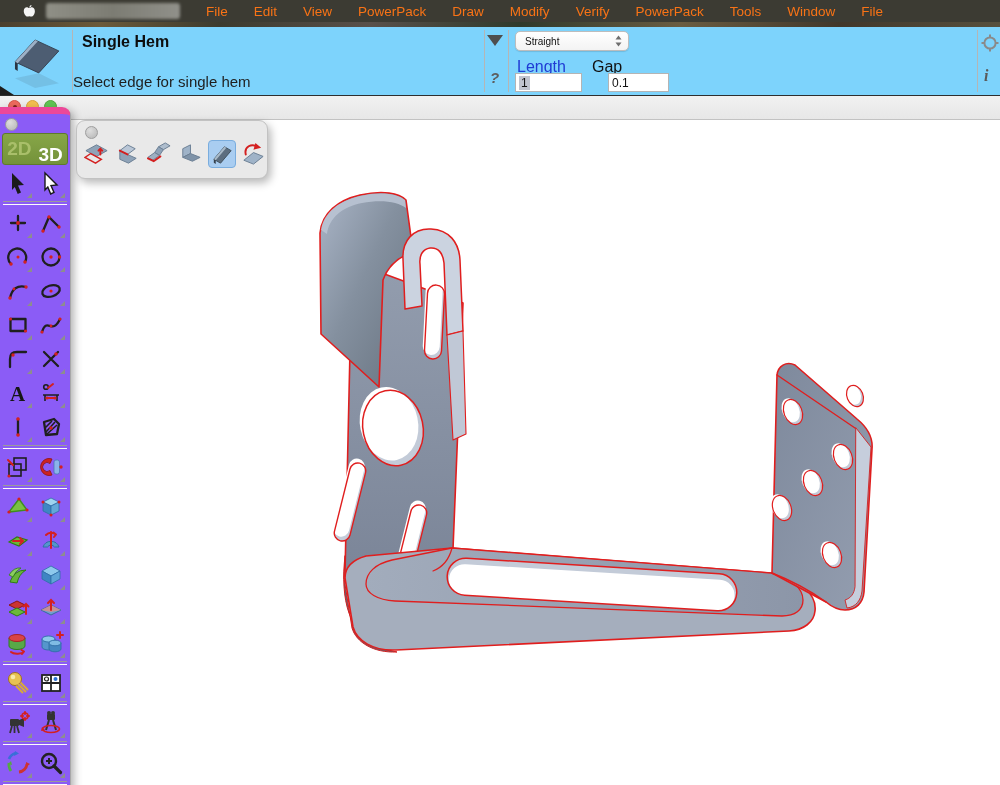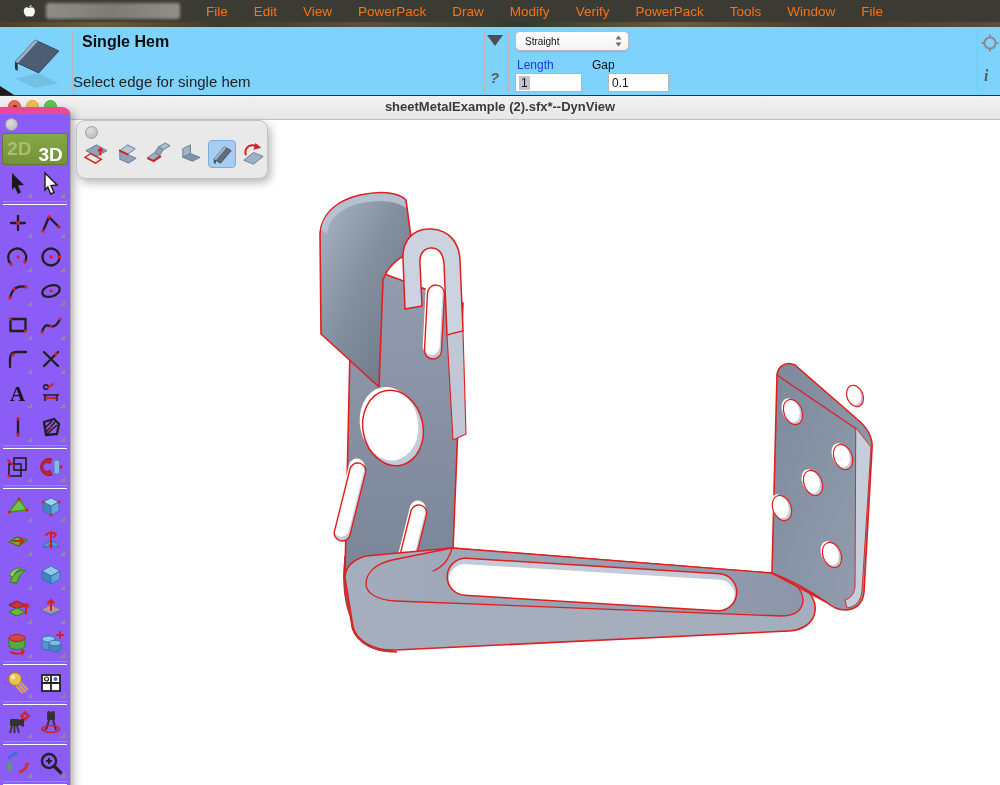--- a/index.html
+++ b/index.html
@@ -26,21 +26,21 @@
   #collapse-btn{left:487px;top:8px;width:18px;height:14px;cursor:default;}
   #collapse-btn .tri{width:0;height:0;border-left:8px solid transparent;border-right:8px solid transparent;
     border-top:11px solid #4e4e4e;}
   #help-btn{left:490px;top:42px;font-size:15px;font-weight:bold;color:#5d5d5d;font-style:italic;}
   
   #hemtype{left:515px;top:4px;width:112px;height:18px;background:linear-gradient(#ffffff,#f3f3f3);
     border:1px solid #bdbdbd;border-radius:5px;display:flex;align-items:center;
     font-size:10px;color:#111;box-shadow:0 1px 1px rgba(0,0,0,.12);}
   #hemtype .val{margin-left:9px;flex:1;}
   #hemtype .chev{margin-right:6px;}
-  .flabel{top:31px;font-size:12px;}
+  .flabel{top:31px;font-size:16px;}
   #len-label{left:517px;color:#1f3bd4;}
   #gap-label{left:592px;color:#111;}
   .ffield{top:46px;height:17px;background:#fff;border:1px solid #b4b4b4;font-size:12px;
     color:#111;display:flex;align-items:center;padding-left:3px;}
   #len-field{left:515px;width:62px;}
   #gap-field{left:608px;width:56px;}
   #len-field .selhl{background:#c0c4cf;padding:0 2px;}
   #target-btn{left:980px;top:6px;width:20px;height:20px;}
   #info-btn{left:984px;top:40px;font-style:italic;font-family:"Liberation Serif",serif;
     font-weight:bold;font-size:16px;color:#5a5a5a;}
@@ -164,21 +164,20 @@
   <div id="info-btn" class="abs">i</div>
 </div>
 <div id="blackwedge" class="abs"></div>
 
 <div id="titlebar" class="abs">
   <div id="tl-close" class="tl">
       <div class="dot"></div>
     </div>
   <div id="tl-min" class="tl"></div>
   <div id="tl-max" class="tl"></div>
-  <div id="doc-title" class="abs">sheetMetalExample (2).sfx*--DynView</div>
 </div>
 
 <div id="canvas" class="abs"></div>
 <svg id="model" class="abs" width="930" height="666" viewBox="70 119 930 666">
   <defs>
     <linearGradient id="gTab" x1="0" y1="0" x2="1" y2="1">
       <stop offset="0" stop-color="#aab5c7"></stop>
         <stop offset="0.45" stop-color="#84909f"></stop>
         <stop offset="1" stop-color="#67727f"></stop>
     </linearGradient>

